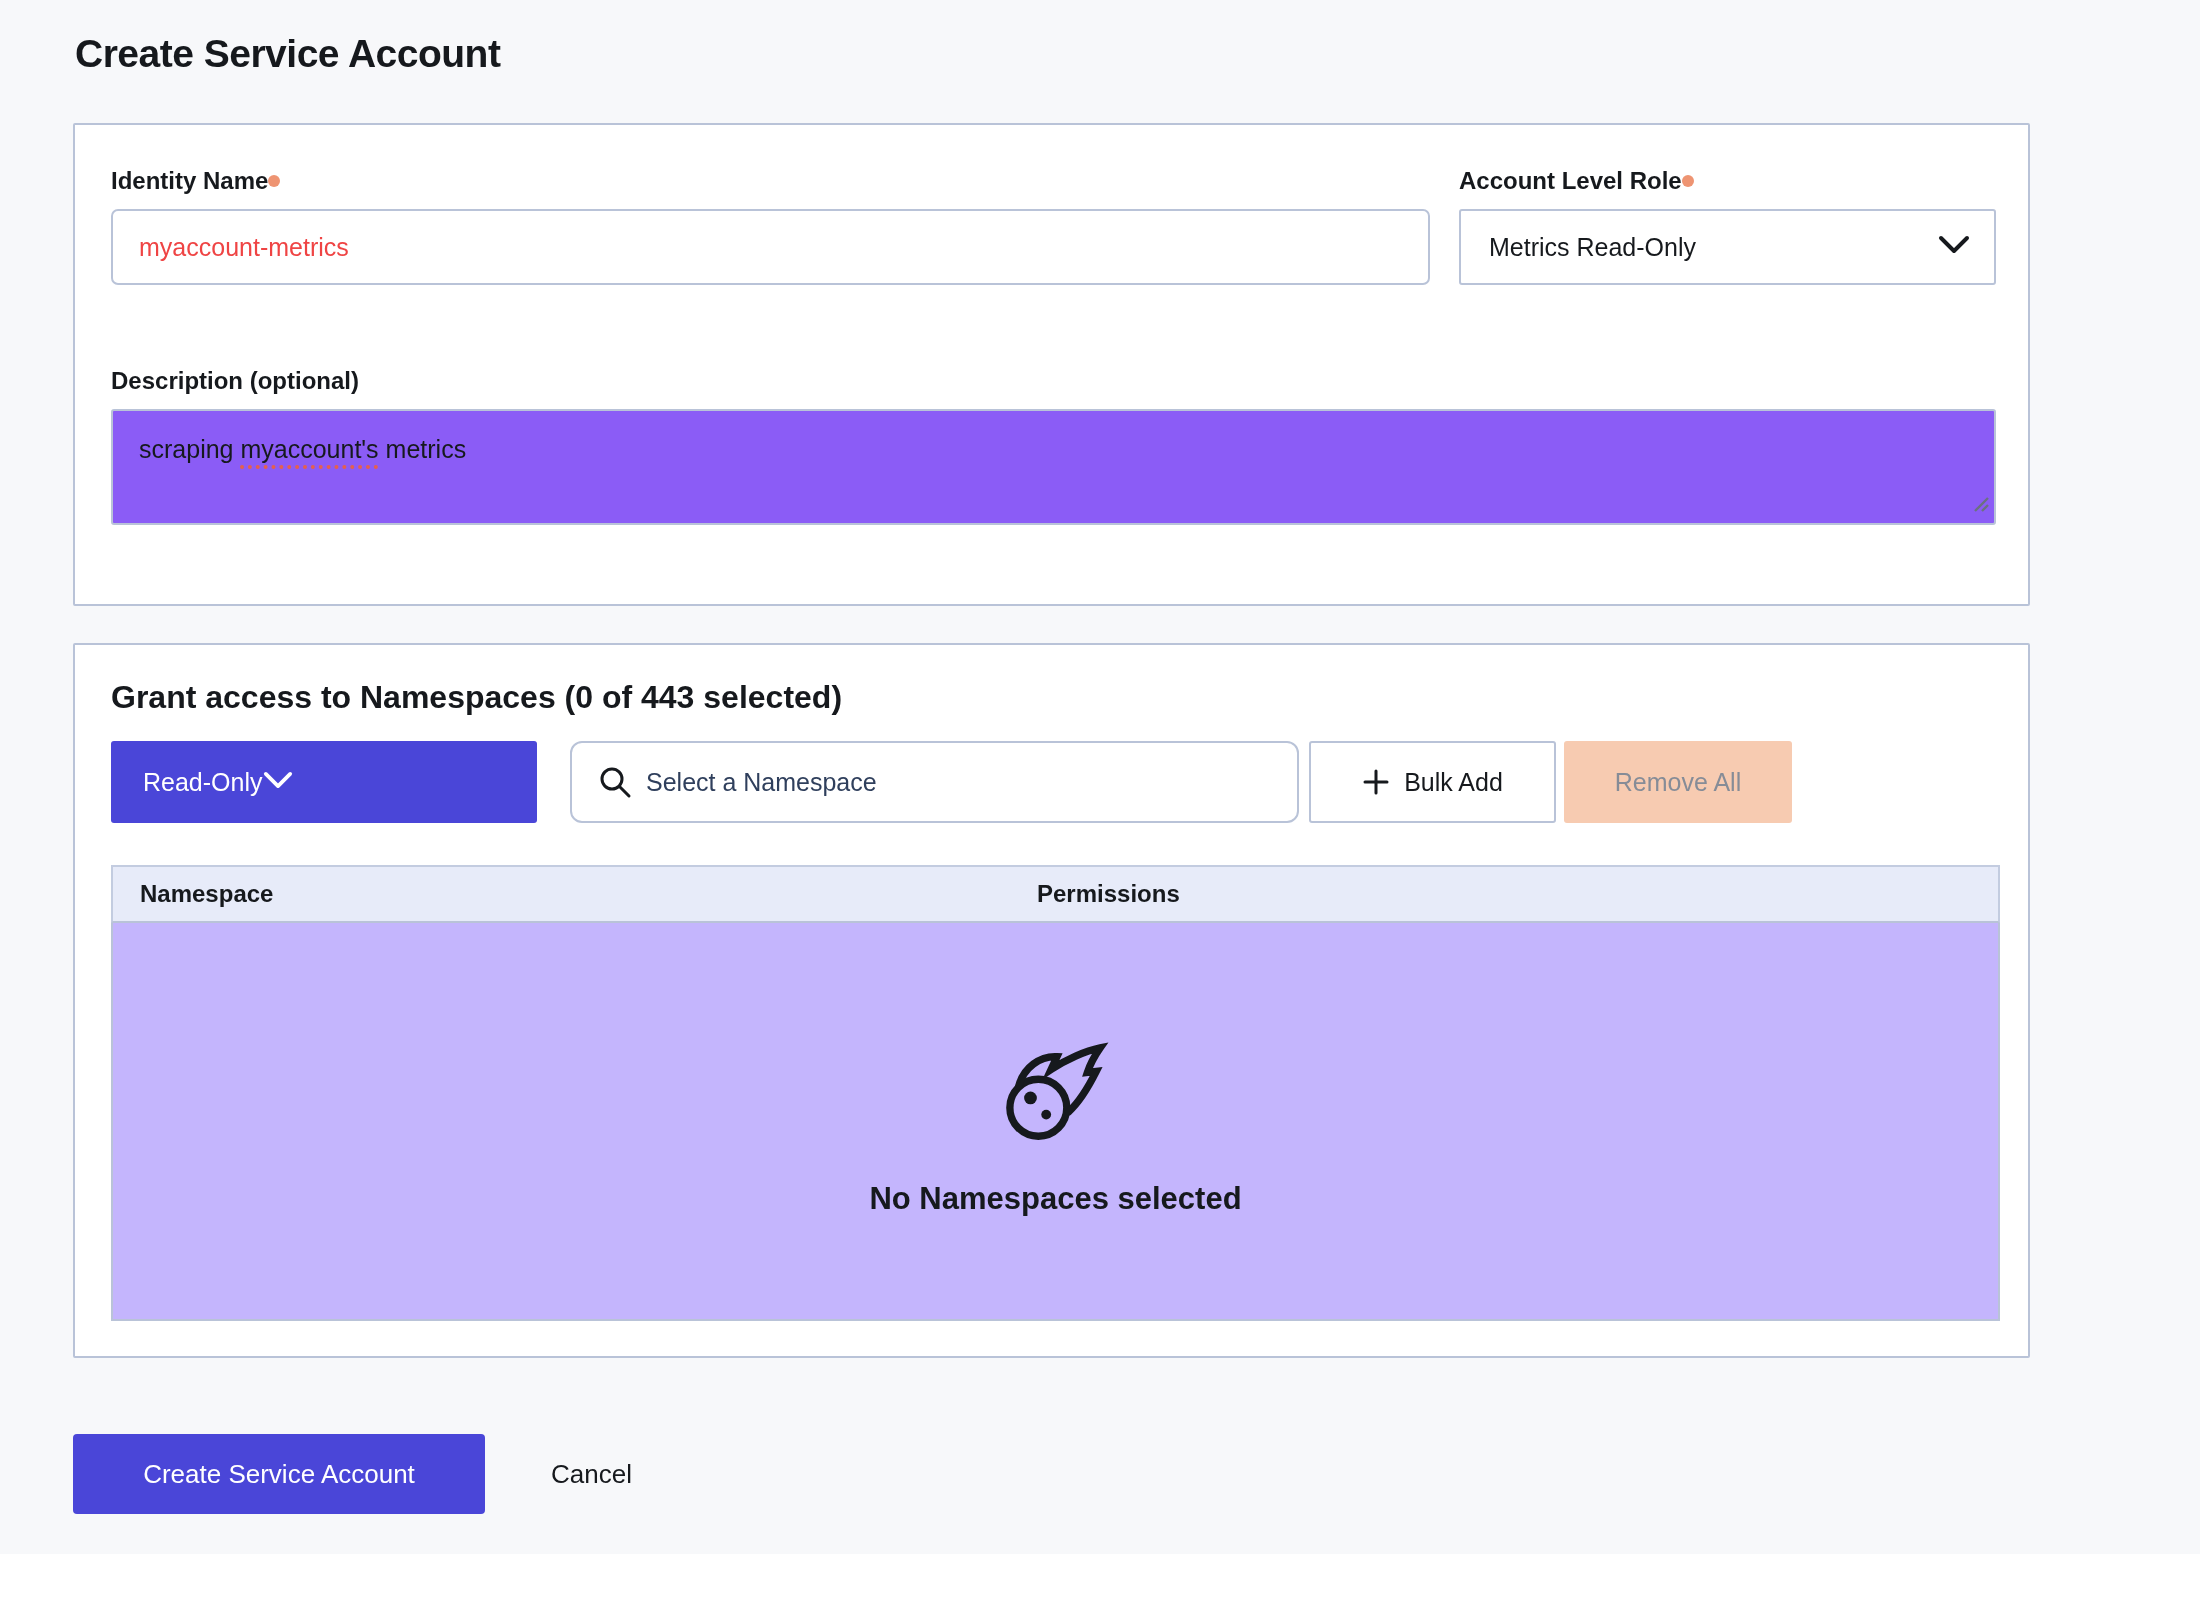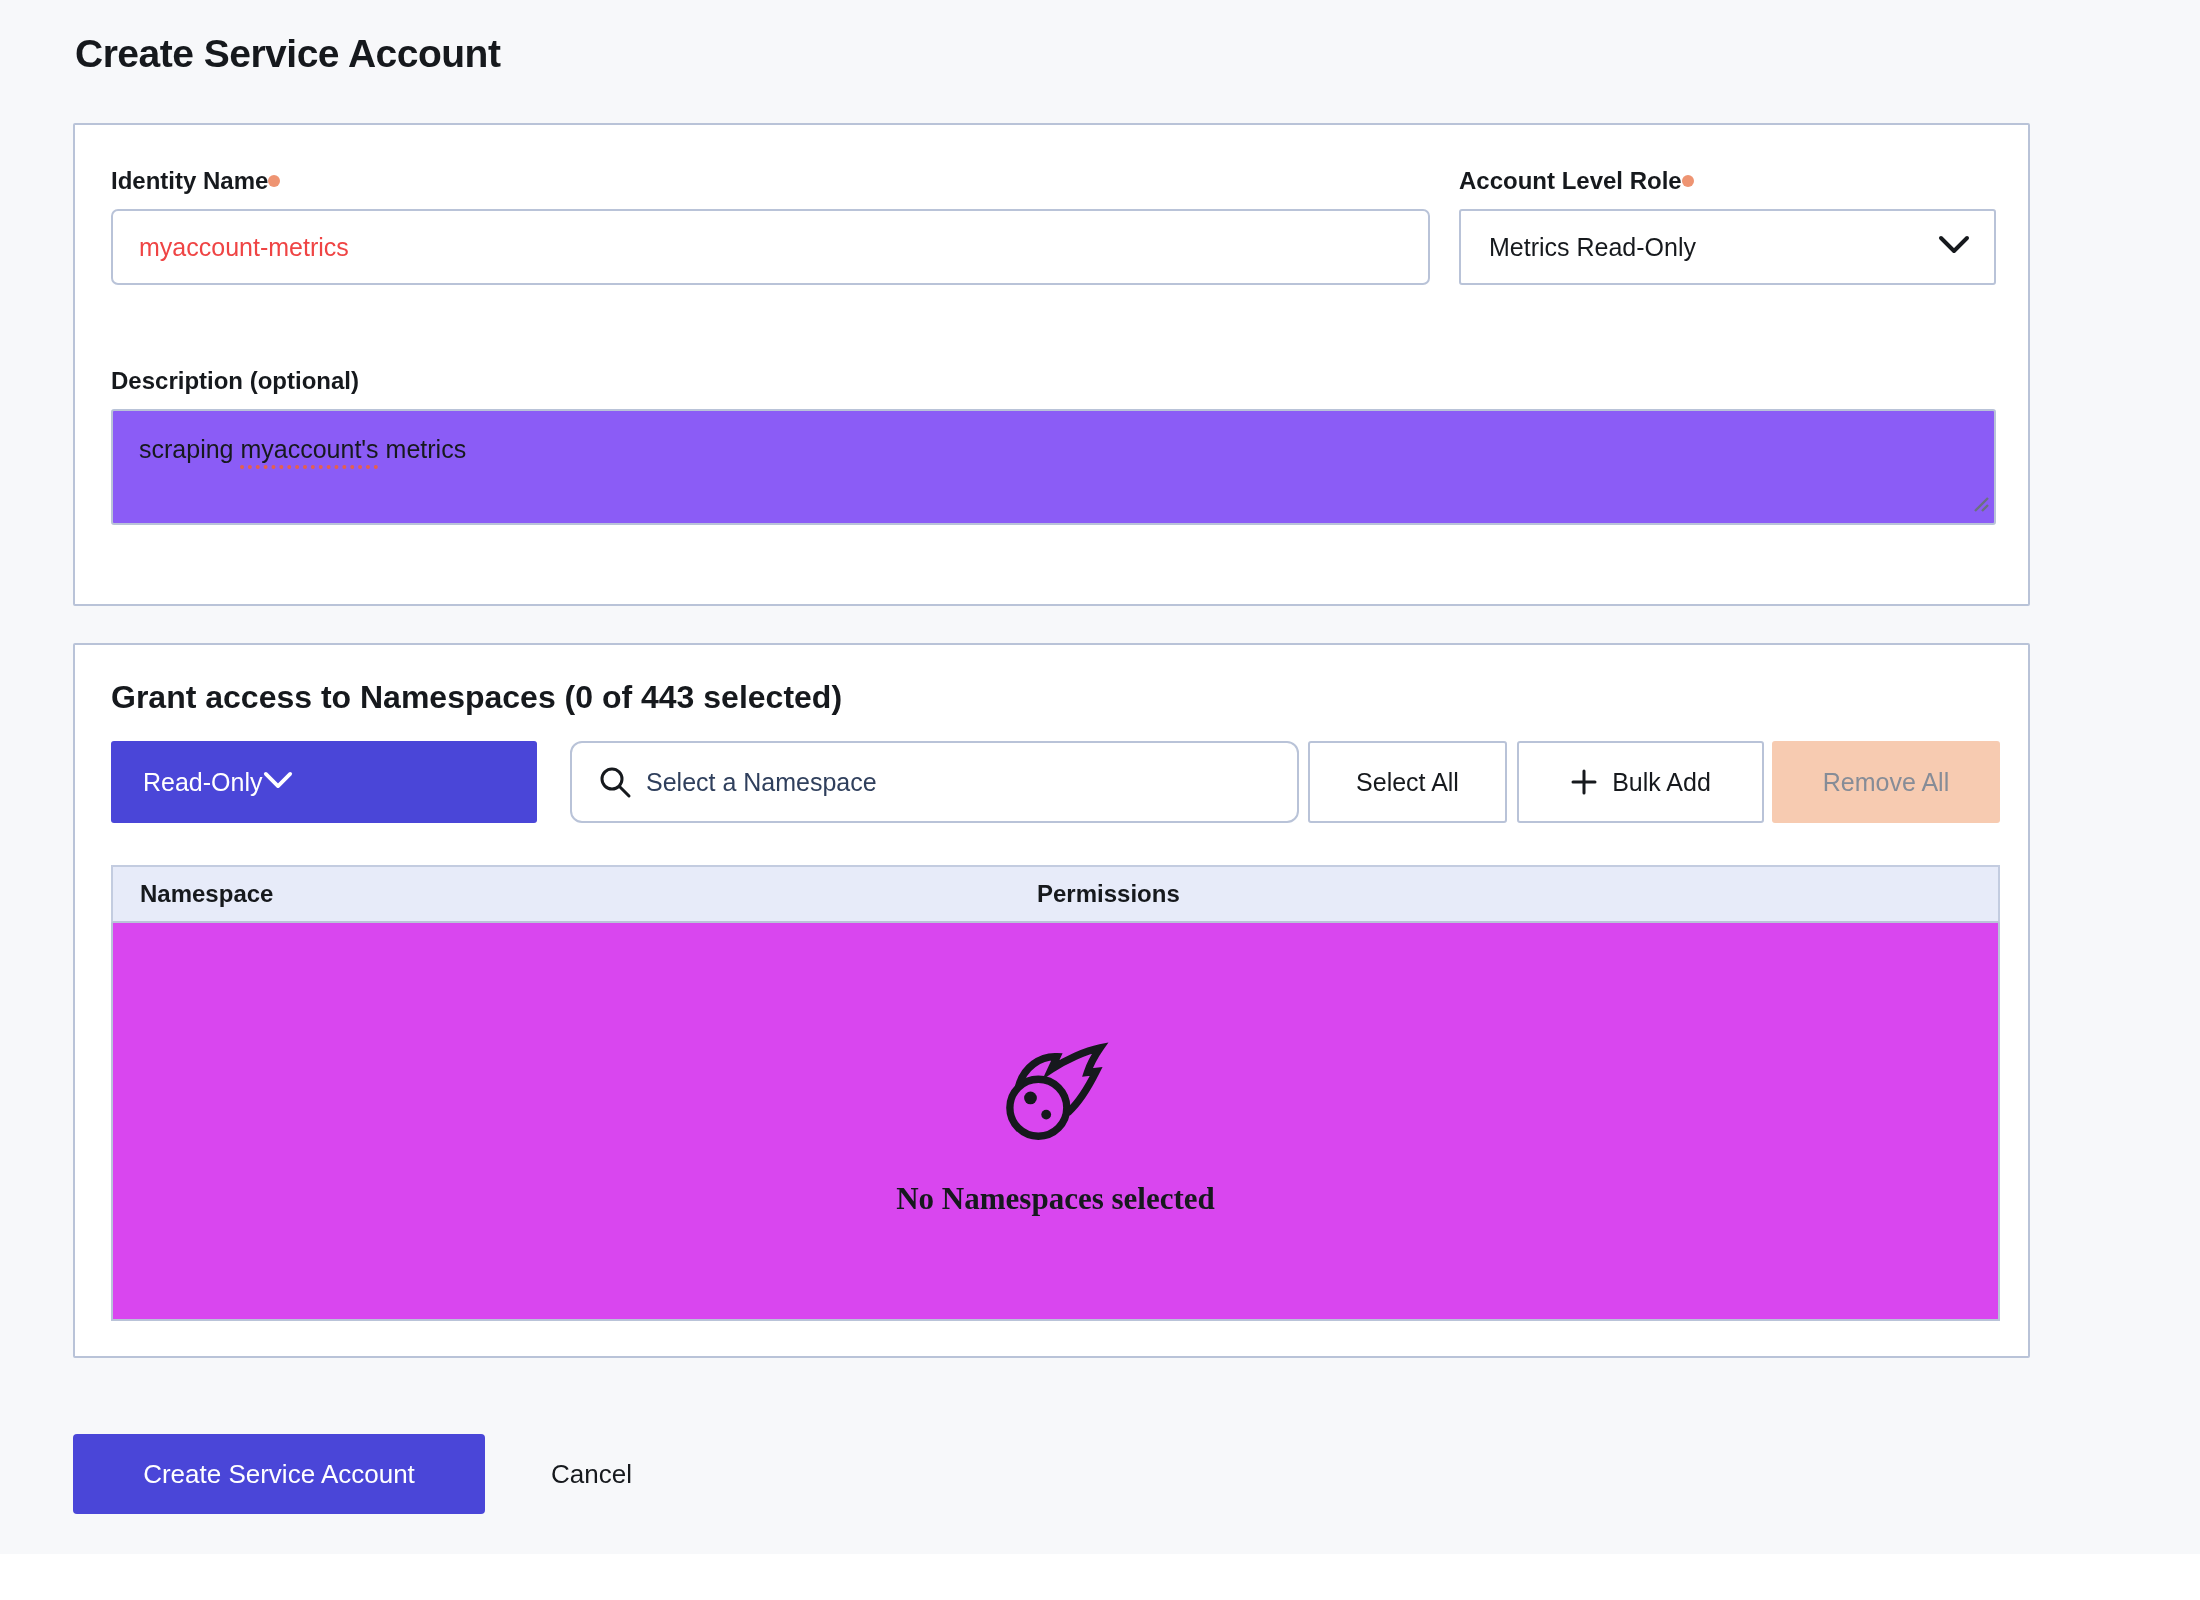--- a/index.html
+++ b/index.html
@@ -103,23 +103,23 @@
     position:absolute; left:36px; top:220px; width:1889px;
   }
   .ns-table-header {
     height:58px; background:#e7ebf9;
     border:2px solid #c3cce0; border-bottom:2px solid #b9c3d8;
     display:flex; align-items:center;
   }
   .th { font-size:24px; font-weight:700; }
   .th-namespace { padding-left:27px; width:924px; flex:none; }
   .ns-table-body {
-    height:398px; background:#d946ef;
+    height:398px; background:#c4b5fd;
     border:2px solid #b9c3d8; border-top:none;
-    display:flex; flex-direction:column; align-items:center;font-family:Liberation Serif, serif;
+    display:flex; flex-direction:column; align-items:center;
   }
   .comet { margin-top:118px; }
   .empty-msg { margin-top:34px; font-size:31px; font-weight:700; }
 
   .footer {
     position:absolute; left:73px; top:1434px;
     display:flex; align-items:center;
   }
   .primary-btn {
     width:412px; height:80px; background:#4a46d8; color:#fff;
@@ -188,23 +188,20 @@
     </div>
 
     <div class="search-wrap">
       <svg width="34" height="34" viewBox="0 0 34 34">
         <circle cx="14" cy="14" r="10" fill="none" stroke="#16191d" stroke-width="3"></circle>
         <line x1="21.5" y1="21.5" x2="31" y2="31" stroke="#16191d" stroke-width="3" stroke-linecap="round"></line>
       </svg>
       <input class="search-input" type="text" placeholder="Select a Namespace" style="">
     </div>
 
-    <button class="toolbar-btn btn-select-all">
-      <span>Select All</span>
-    </button>
 
     <button class="toolbar-btn btn-bulk-add">
       <span style="display:flex;">
         <svg width="28" height="28" viewBox="0 0 28 28">
             <path d="M14 3 V25 M3 14 H25" stroke="#16191d" stroke-width="3" stroke-linecap="round"></path>
           </svg>
       </span>
       <span>Bulk Add</span>
     </button>
 

